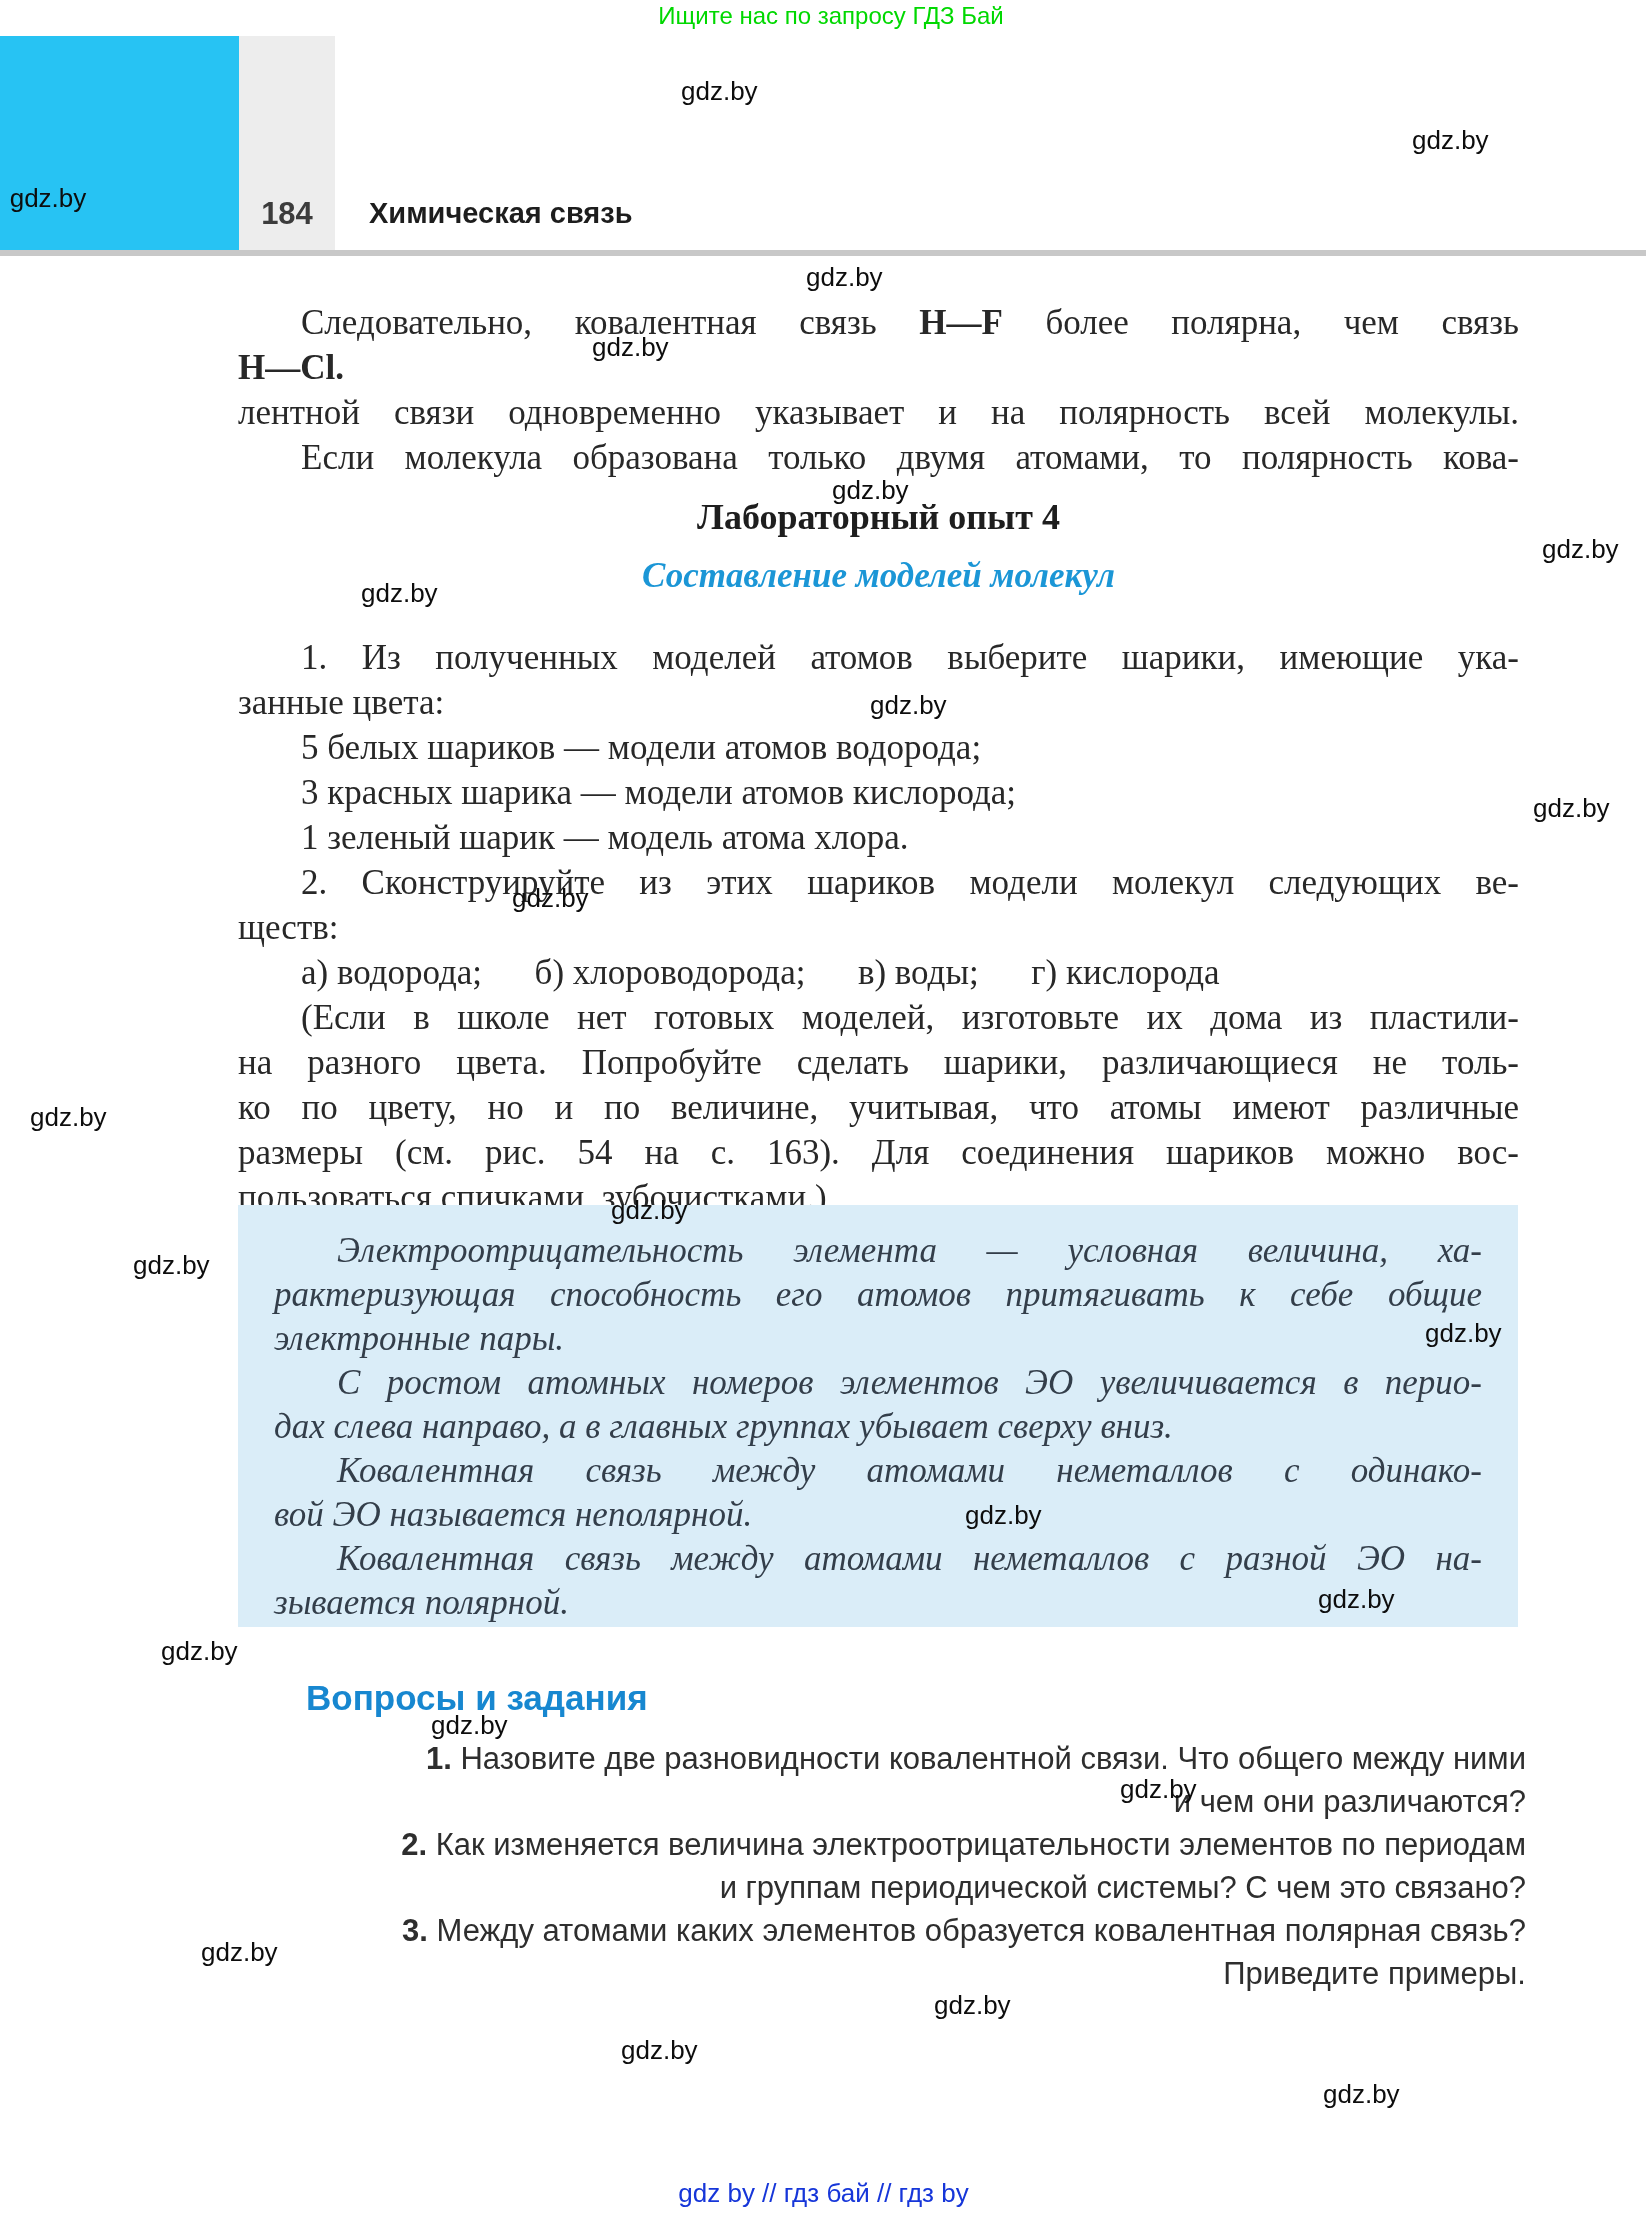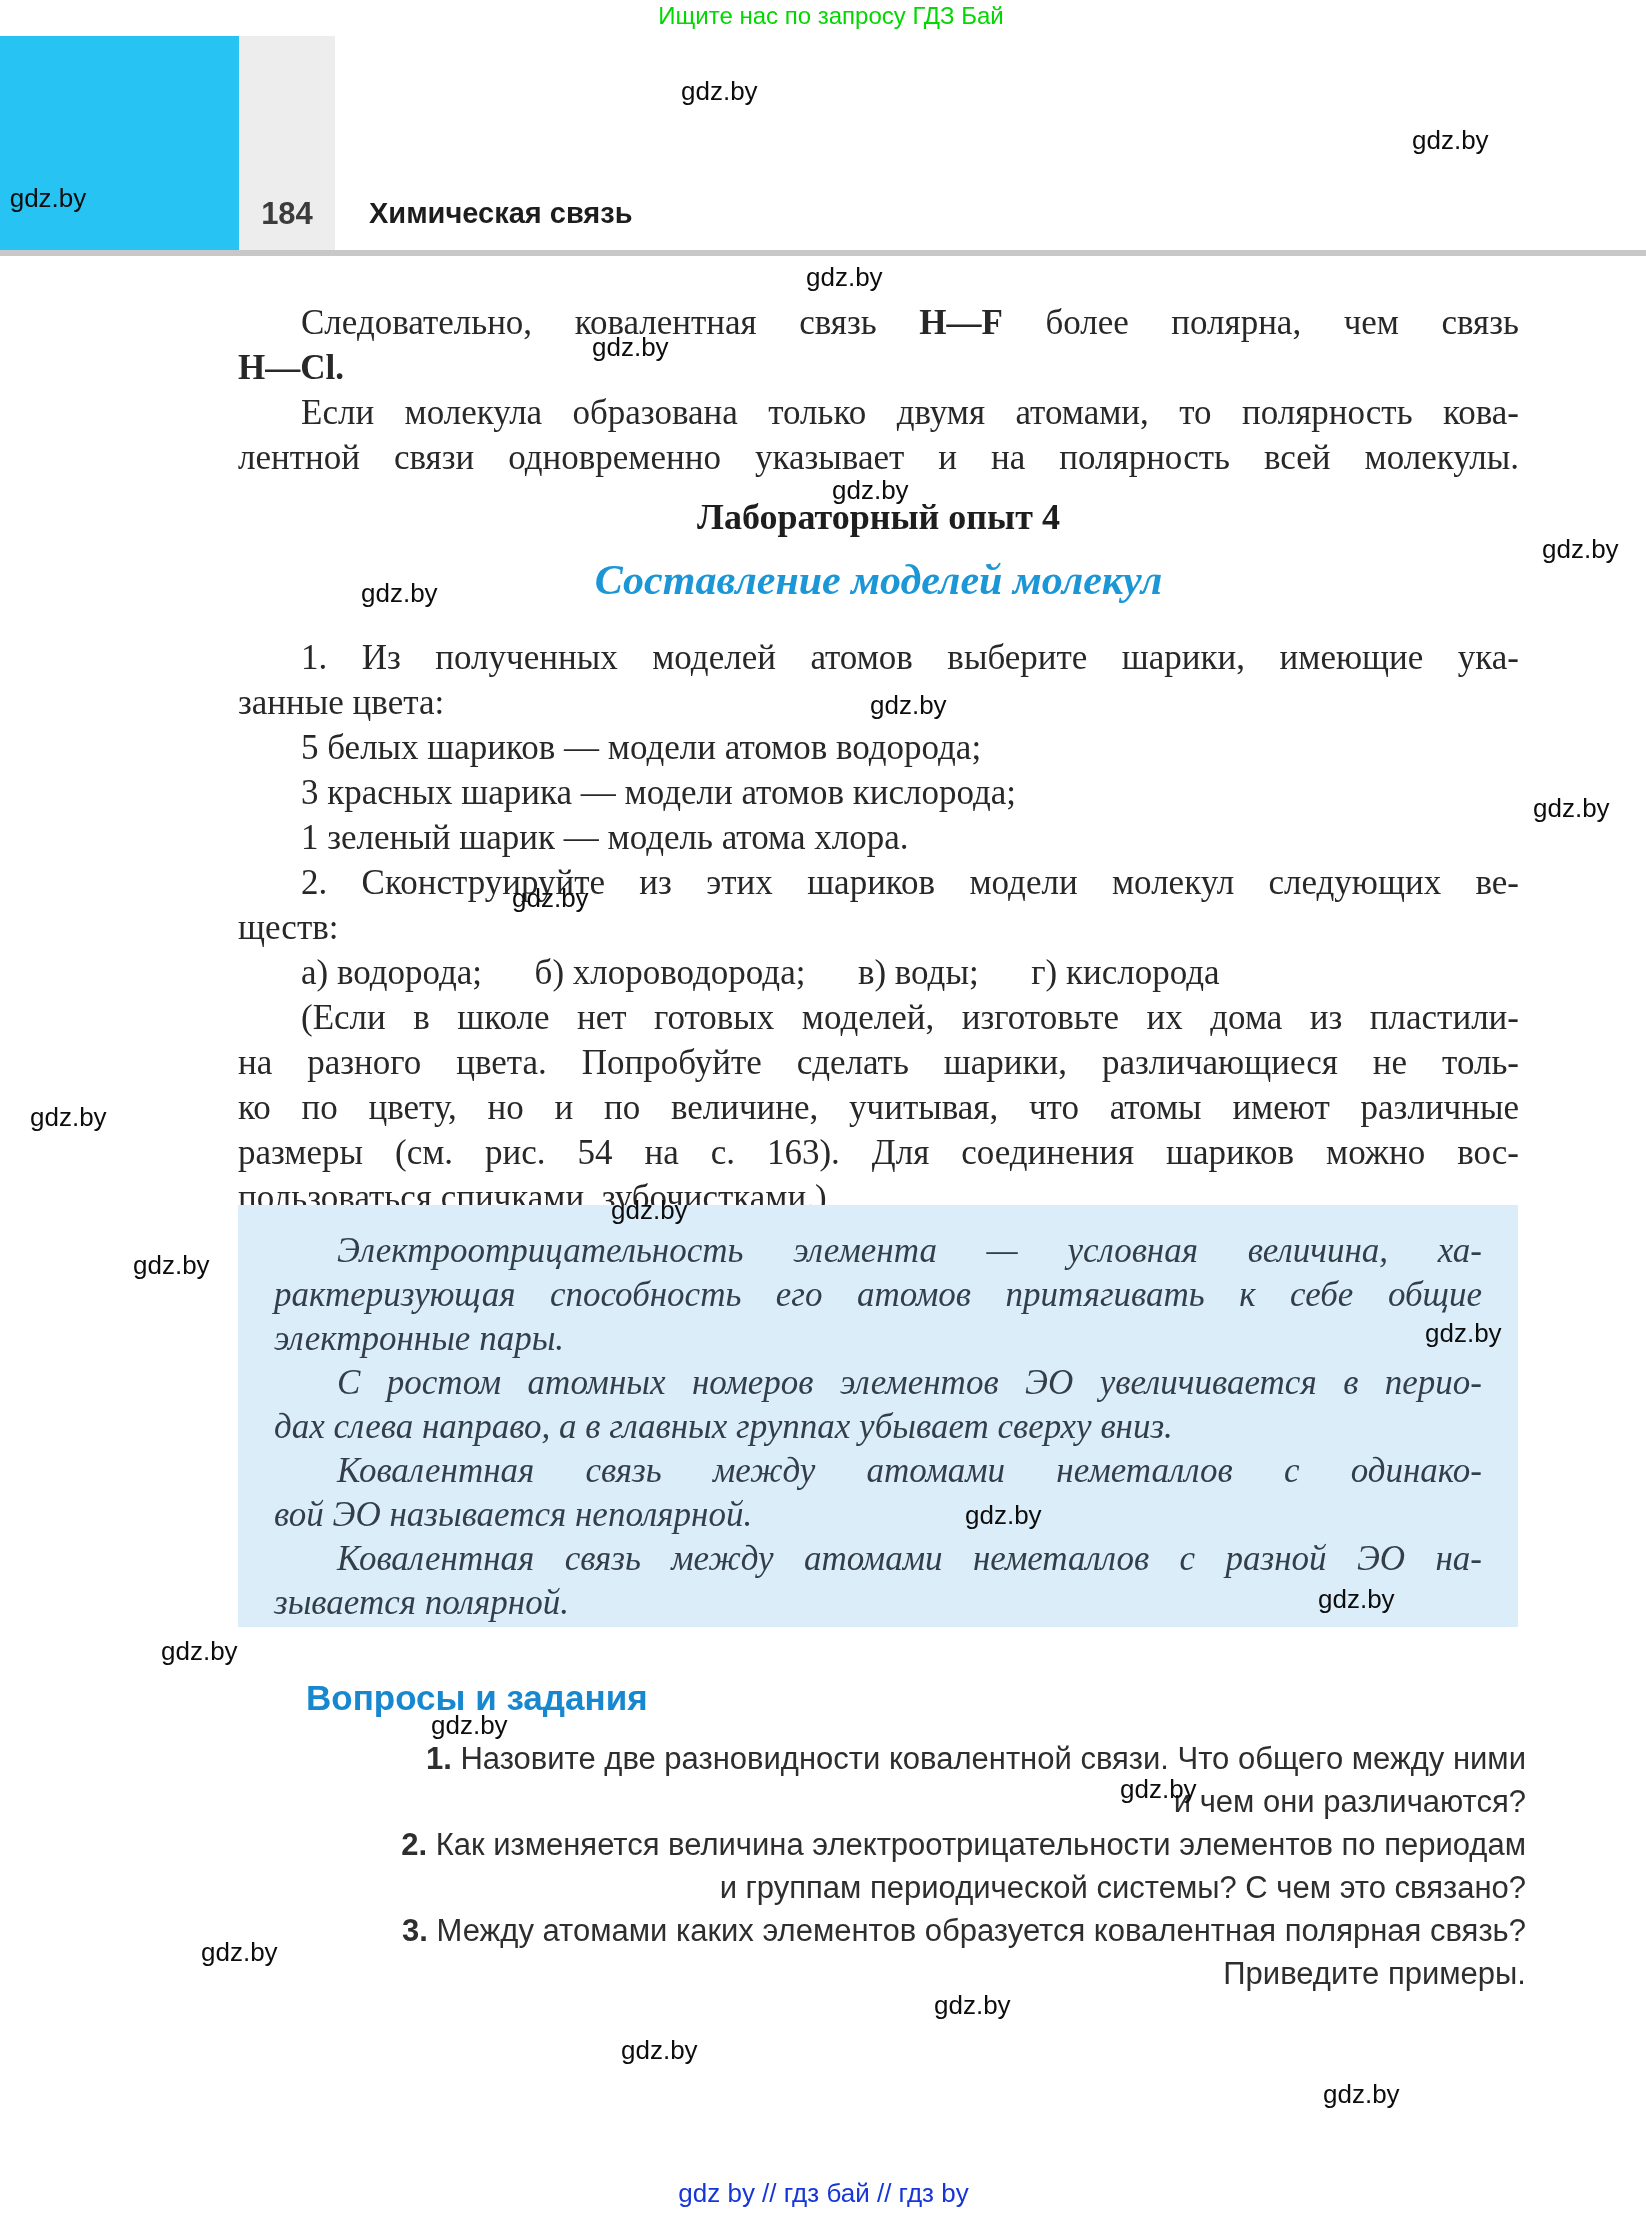--- a/index.html
+++ b/index.html
@@ -19,21 +19,21 @@
   
   .serif{position:absolute;left:238px;width:1281px;font-size:35px;}
   .serif .ln{height:45px;line-height:45px;white-space:nowrap;}
   .serif .ln.js{white-space:normal;text-align:justify;text-align-last:justify;}
   #block-a{top:300px;}
   #block-d{top:635px;}
   .ind{text-indent:63px;}
   #lab-title{position:absolute;left:238px;top:496px;width:1281px;text-align:center;
              font-weight:bold;font-size:36px;color:#1e1e1e;}
   #lab-subtitle{position:absolute;left:238px;top:556px;width:1281px;text-align:center;
-                font-weight:bold;font-style:italic;font-size:42px;color:#1b96d6;}
+                font-weight:bold;font-style:italic;font-size:35px;color:#1b96d6;}
   
   #infobox{position:absolute;left:238px;top:1205px;width:1280px;height:422px;background:#daedf8;
            box-sizing:border-box;padding:24px 36px 0 36px;font-style:italic;font-size:35px;color:#333e4a;}
   #infobox .ln{height:44px;line-height:44px;white-space:nowrap;}
   #infobox .ln.js{white-space:normal;text-align:justify;text-align-last:justify;}
   
   #qheading{position:absolute;left:306px;top:1678px;font-family:"Liberation Sans",sans-serif;
             font-weight:bold;font-size:35px;color:#1787d0;text-align:right;}
   #qblock{position:absolute;left:305px;top:1737px;width:1221px;
           font-family:"Liberation Sans",sans-serif;font-size:31px;color:#2e2e2e;text-align:right;}
@@ -56,22 +56,22 @@
   <div id="cyanbox"></div>
   <div id="graycol">
     <div id="pagenum">184</div>
   </div>
   <div id="chapter">Химическая связь</div>
   <div id="rule"></div>
 
   <div id="block-a" class="serif">
       <div class="ln ind js"><span>Следовательно, ковалентная связь </span><b>H—F</b><span> более полярна, чем связь</span></div>
       <div class="ln"><span></span><b>H—Cl.</b><span></span></div>
+      <div class="ln js"><span>лентной связи одновременно указывает и на полярность всей молекулы.</span></div>
       <div class="ln ind js"><span>Если молекула образована только двумя атомами, то полярность кова-</span></div>
-      <div class="ln js"><span>лентной связи одновременно указывает и на полярность всей молекулы.</span></div>
     </div>
 
   <div id="lab-title">Лабораторный опыт 4</div>
   <div id="lab-subtitle">Составление моделей молекул</div>
 
   <div id="block-d" class="serif">
       <div class="ln ind js"><span>1. Из полученных моделей атомов выберите шарики, имеющие ука-</span></div>
       <div class="ln"><span>занные цвета:</span></div>
       <div class="ln ind"><span>5 белых шариков — модели атомов водорода;</span></div>
       <div class="ln ind"><span>3 красных шарика — модели атомов кислорода;</span></div>

